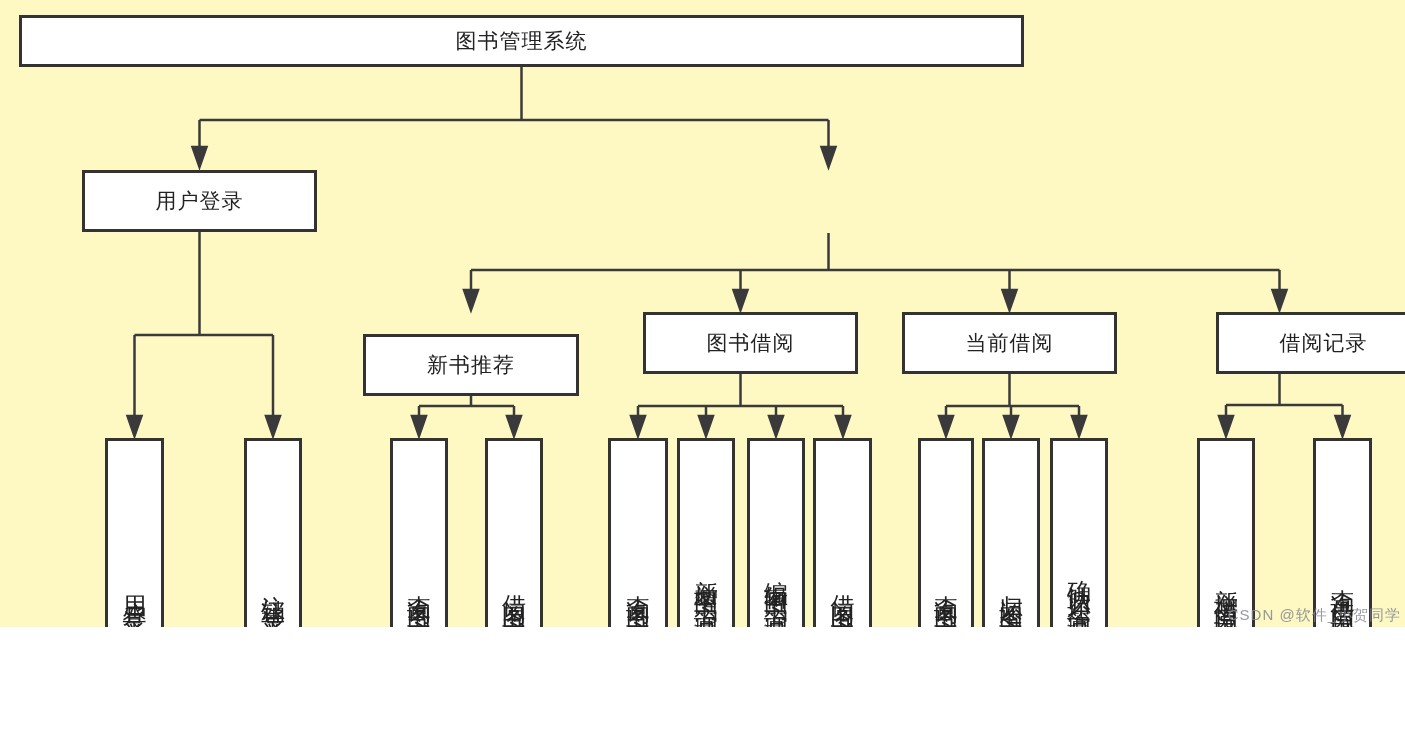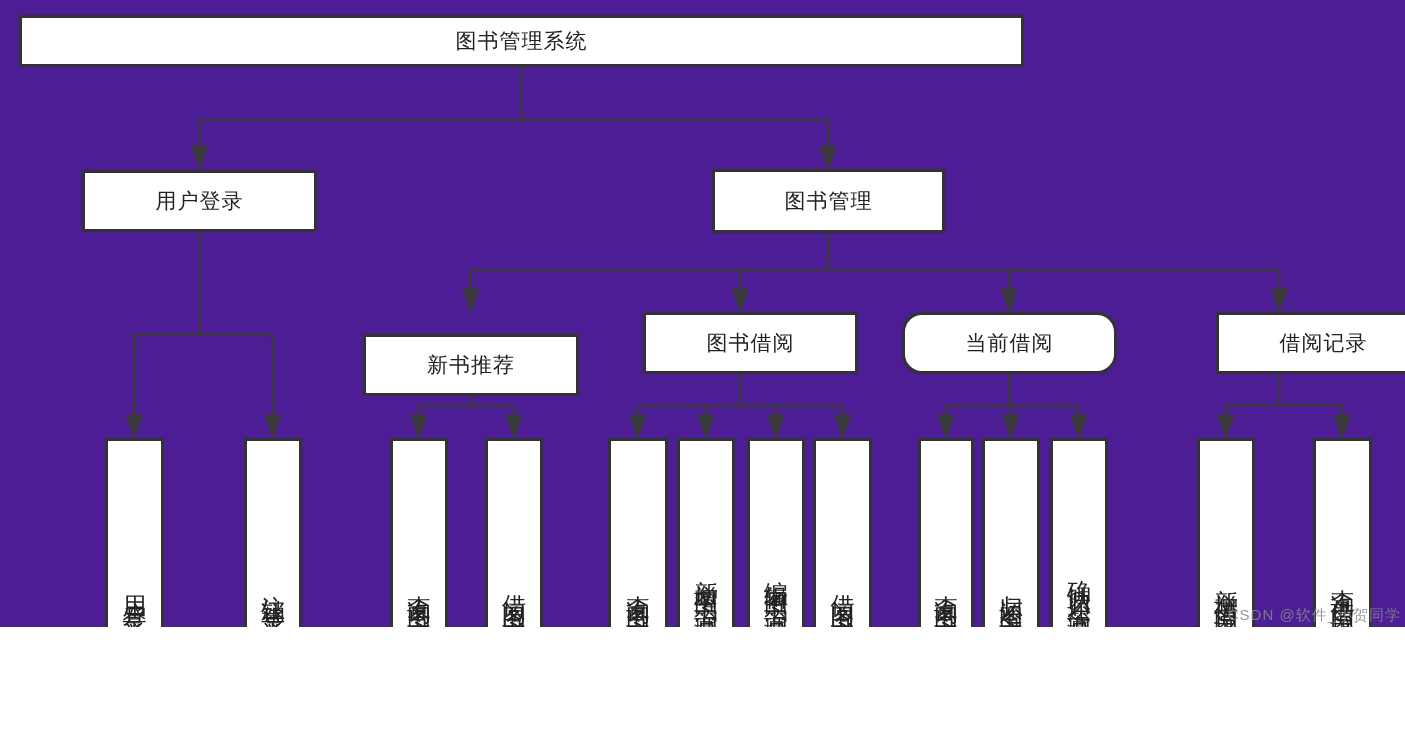--- a/index.html
+++ b/index.html
@@ -1,20 +1,20 @@
 <!DOCTYPE html>
 <html><head>
 <meta charset="utf-8">
 <style>
   html, body { margin: 0; padding: 0; background: #ffffff; }
   #stage {
     position: relative;
     width: 1405px;
     height: 627px;
-    background: #4c1d95;
+    background: #fef9c3;
     font-family: "Liberation Sans", sans-serif;
     overflow: hidden;
   }
   #connectors {
     position: absolute;
     left: 0; top: 0;
     width: 1405px; height: 747px;
   }
   .node {
     position: absolute;
@@ -111,25 +111,24 @@
       <line x1="1226" y1="405" x2="1226" y2="421"></line>
       <polygon points="1226,436 1219,416 1233,416"></polygon>
       <line x1="1342.5" y1="405" x2="1342.5" y2="421"></line>
       <polygon points="1342.5,436 1335.5,416 1349.5,416"></polygon>
     </g>
   </svg>
 
   <div class="node hnode" style="left:19px; top:15px; width:1005px; height:52px;">图书管理系统</div>
 
   <div class="node hnode" style="left:82px; top:170px; width:235px; height:62px;">用户登录</div>
-  <div class="node hnode" style="left:712px; top:169px; width:233px; height:64px;">图书管理</div>
 
   <div class="node hnode" style="left:363px; top:312px; width:216px; height:62px;margin-top:22px;">新书推荐</div>
   <div class="node hnode" style="left:643px; top:312px; width:215px; height:62px;">图书借阅</div>
-  <div class="node hnode" style="left:902px; top:312px; width:215px; height:62px;border-radius:20px;">当前借阅</div>
+  <div class="node hnode" style="left:902px; top:312px; width:215px; height:62px;">当前借阅</div>
   <div class="node hnode" style="left:1172px; top:312px; width:215px; height:62px;margin-left:44px;">借阅记录</div>
 
   <div class="node leaf" style="left:105px; top:438px; width:59px; height:299px;">用户登录</div>
   <div class="node leaf" style="left:244px; top:438px; width:58px; height:299px;">注销登录</div>
 
   <div class="node leaf" style="left:390px; top:438px; width:58px; height:299px;">查询图书</div>
   <div class="node leaf" style="left:485px; top:438px; width:58px; height:299px;">借阅图书</div>
 
   <div class="node leaf" style="left:608px; top:438px; width:60px; height:299px;">查询图书</div>
   <div class="node leaf" style="left:677px; top:438px; width:58px; height:299px;">新增图书（管理员）</div>

